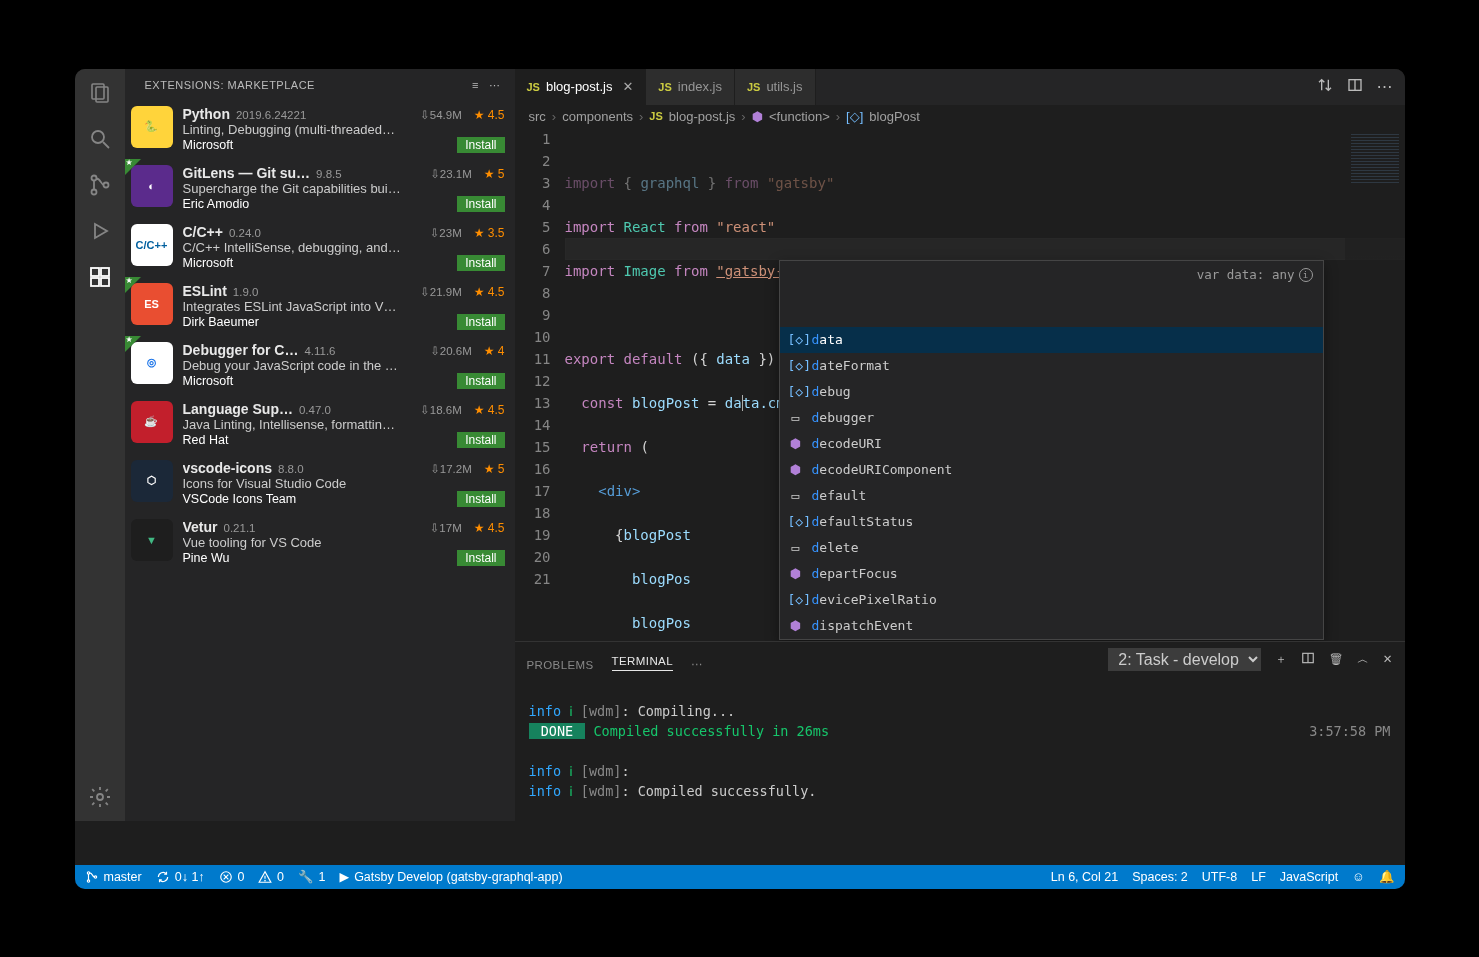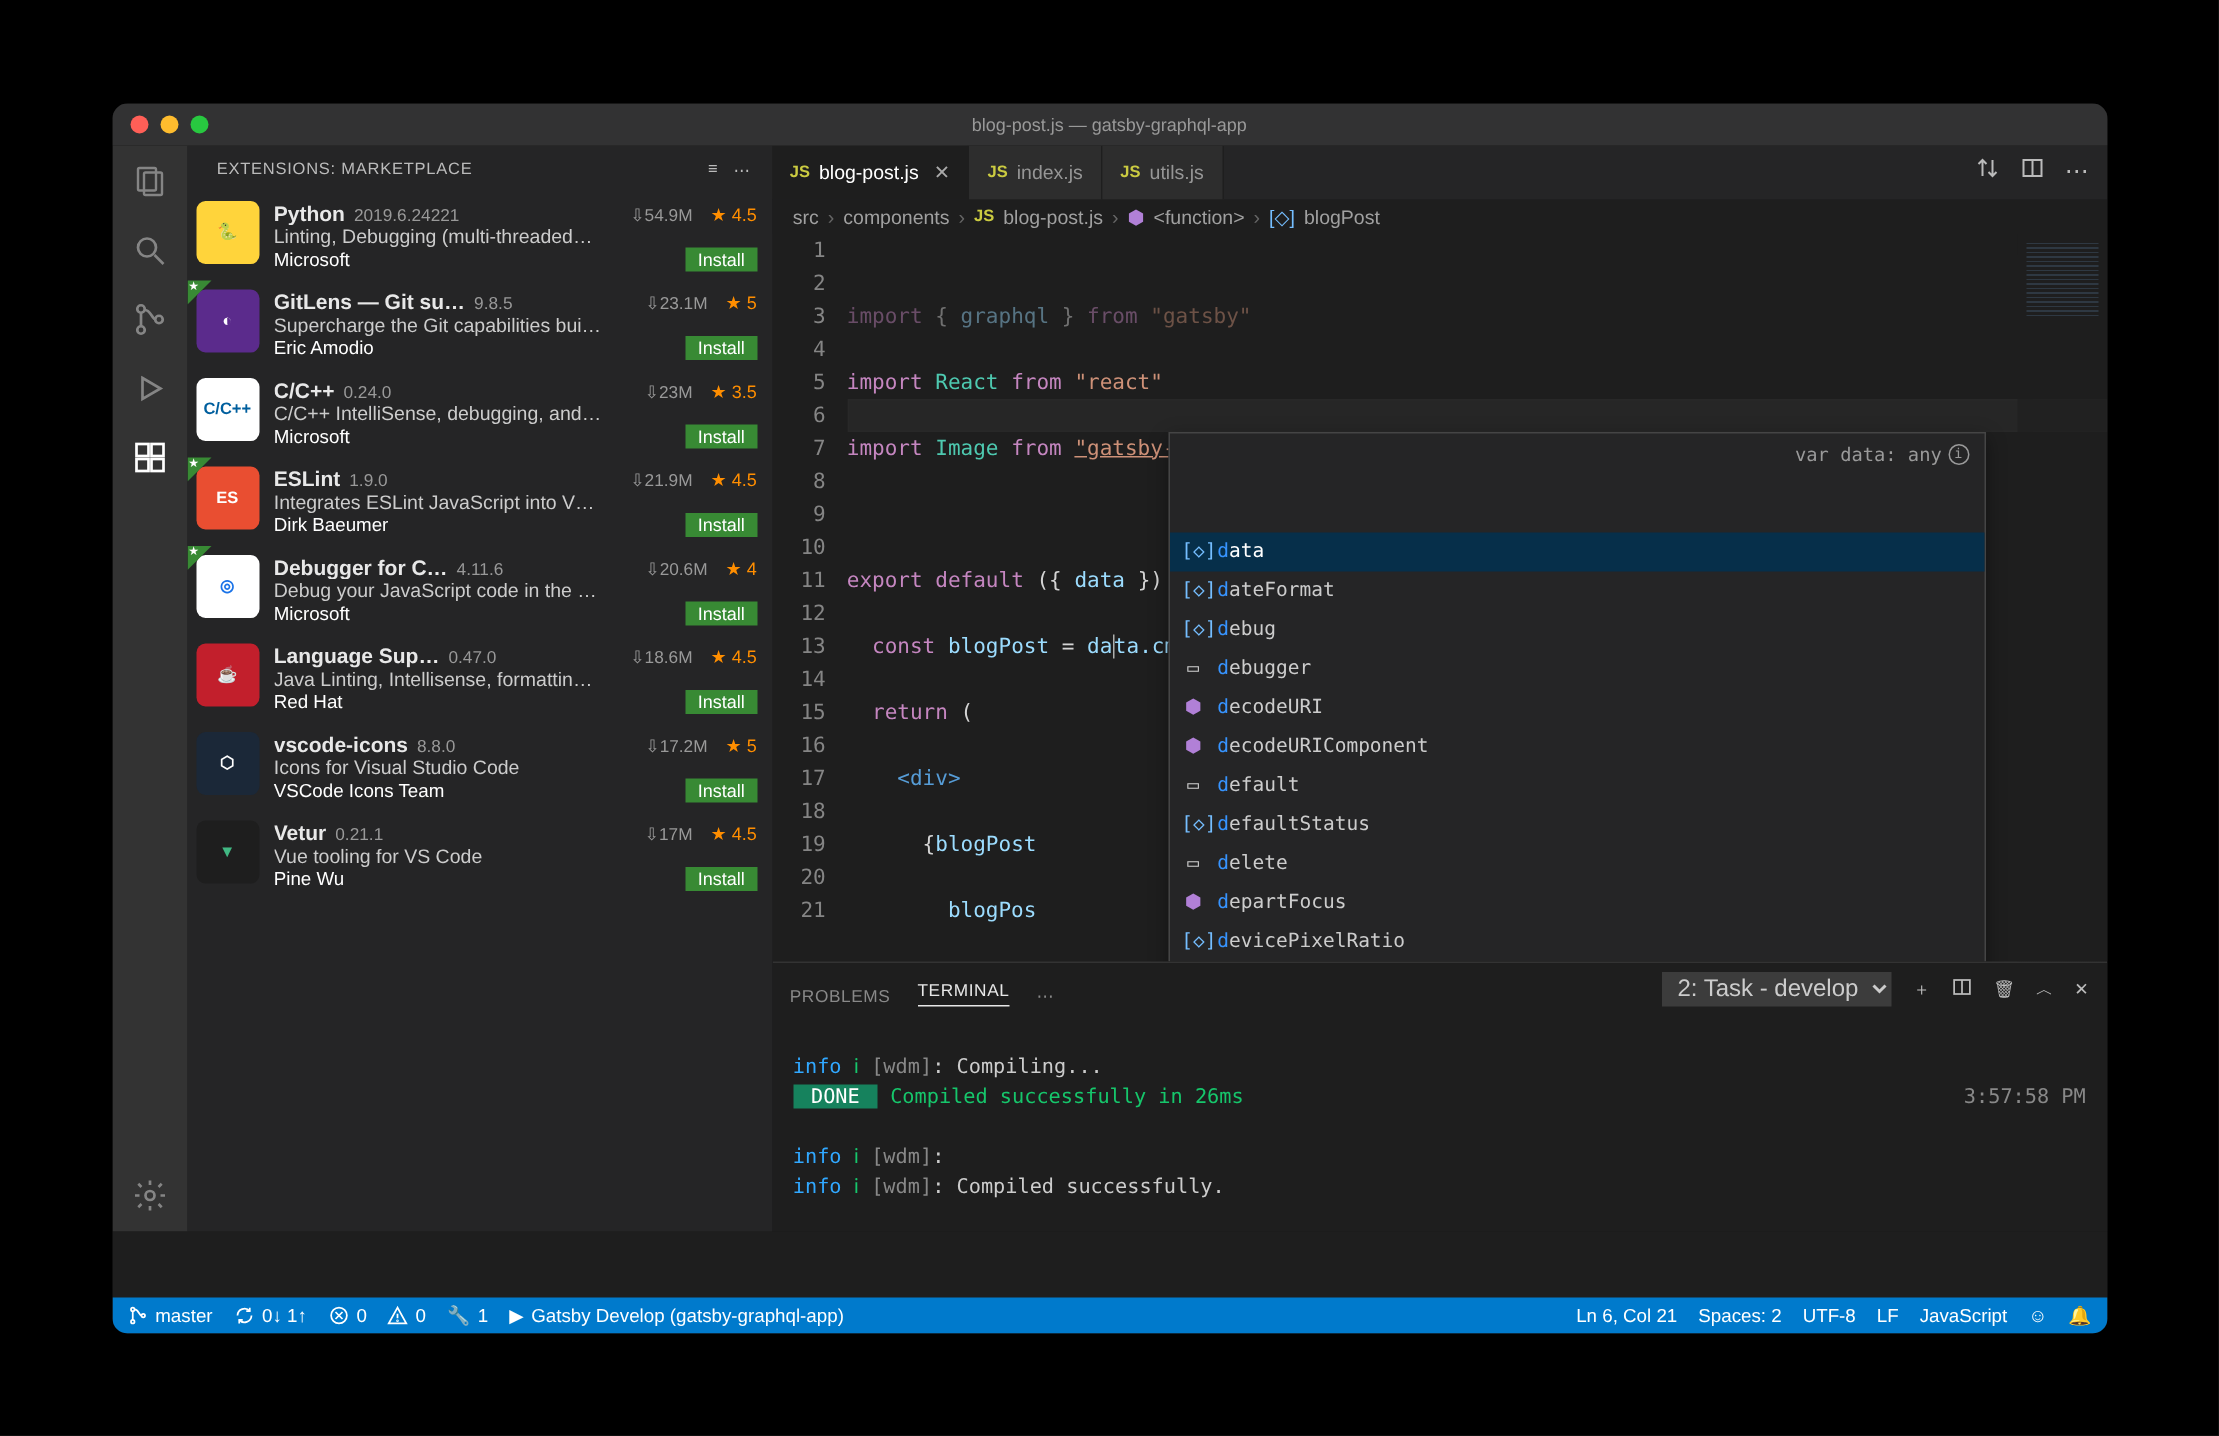--- a/index.html
+++ b/index.html
@@ -77,28 +77,20 @@
 .term .info{color:#31a8ff}.term .done{background:#16825d;color:#fff;padding:0 4px}.term .ok{color:#16c66b}.term .dim{color:#888}.term .time{color:#888;float:right}
 .statusbar { height:24px; background:#007acc; color:#fff; display:flex; align-items:center; font-size:12.5px; padding:0 10px; gap:14px;margin-top:44px; }
 .statusbar .grp { display:flex; align-items:center; gap:5px; cursor:pointer; }
 .statusbar .spacer { flex:1; }
 .statusbar svg { width:14px; height:14px; }
 </style>
 </head>
 <body>
 
 <div class="window">
-  <div class="titlebar">
-    <div class="traffic">
-      <div class="dot r"></div>
-      <div class="dot y"></div>
-      <div class="dot g"></div>
-    </div>
-    <div class="title">blog-post.js — gatsby-graphql-app</div>
-  </div>
 
   <div class="main">
     <div class="activitybar">
       <div class="icon">
           <svg viewBox="0 0 24 24" fill="none" stroke="currentColor" stroke-width="1.6">
             <rect x="4" y="3" width="12" height="15" rx="1"></rect>
             <rect x="8" y="6" width="12" height="15" rx="1"></rect>
           </svg>
         </div>
       <div class="icon">

